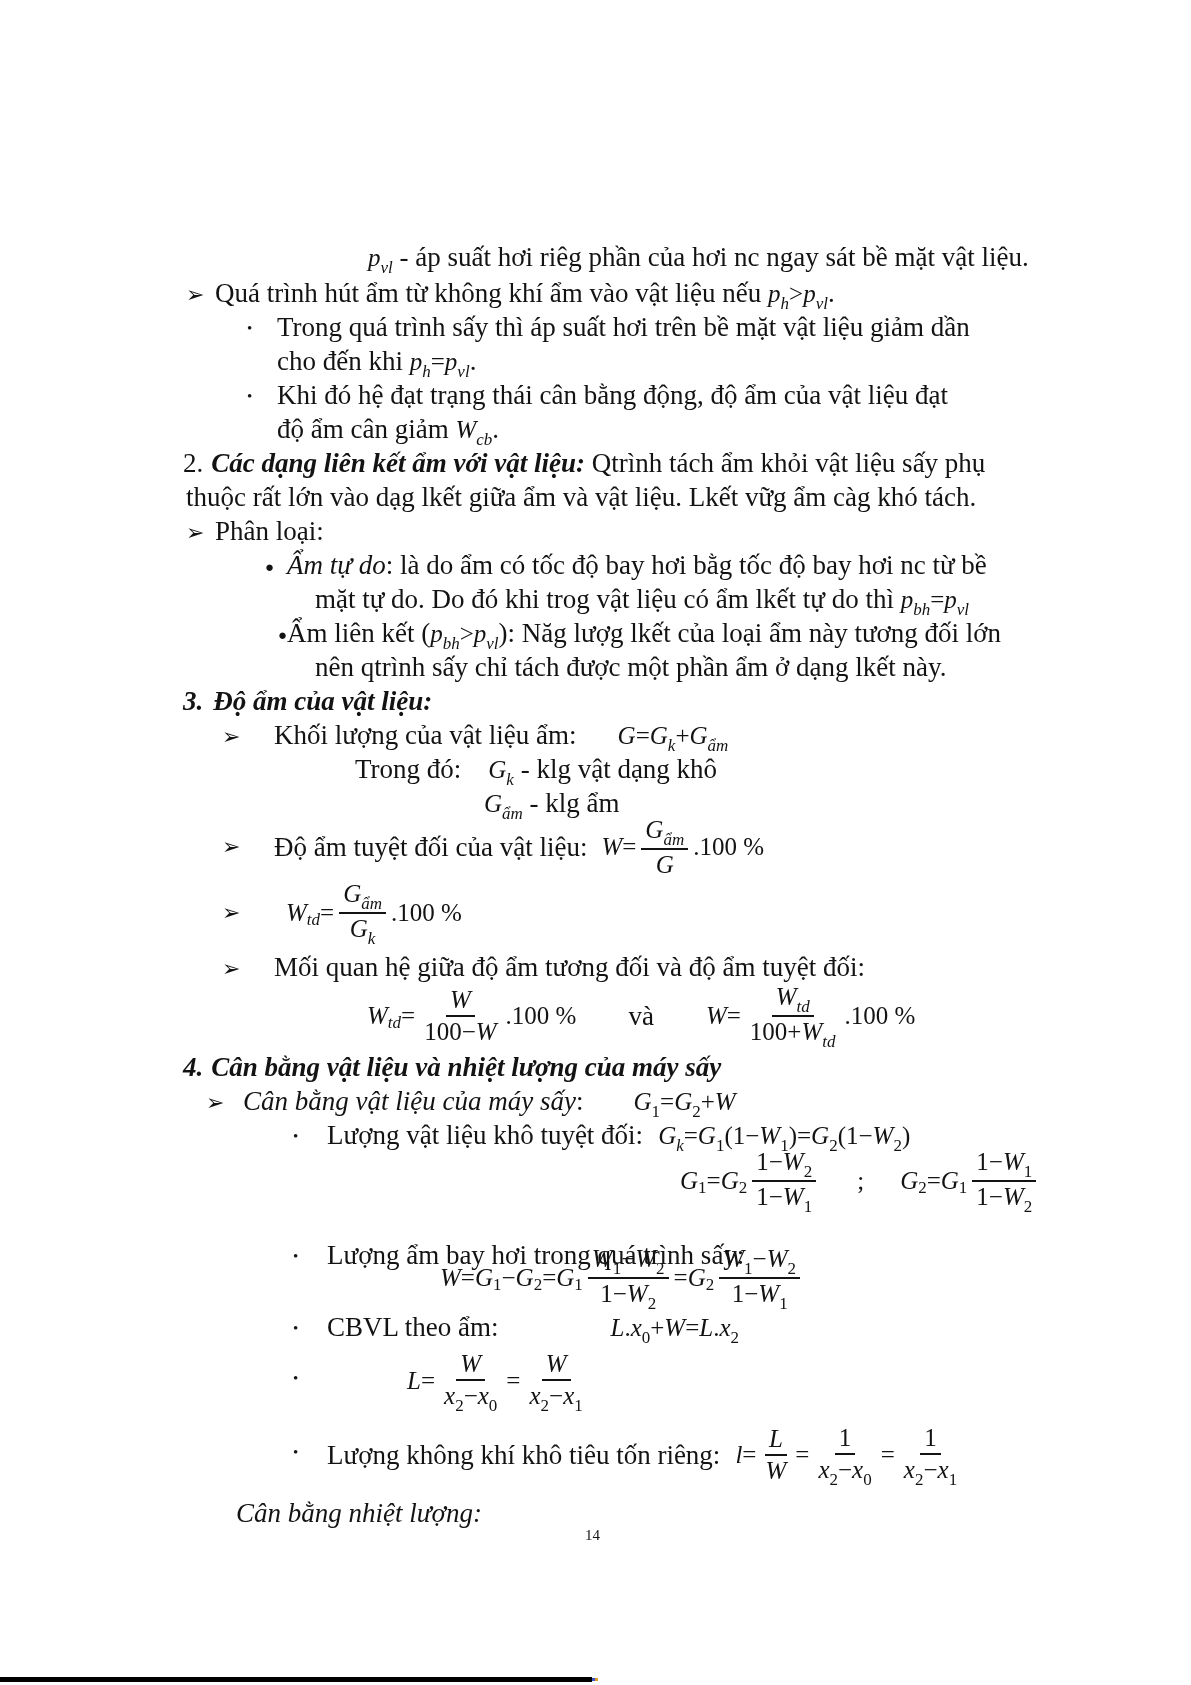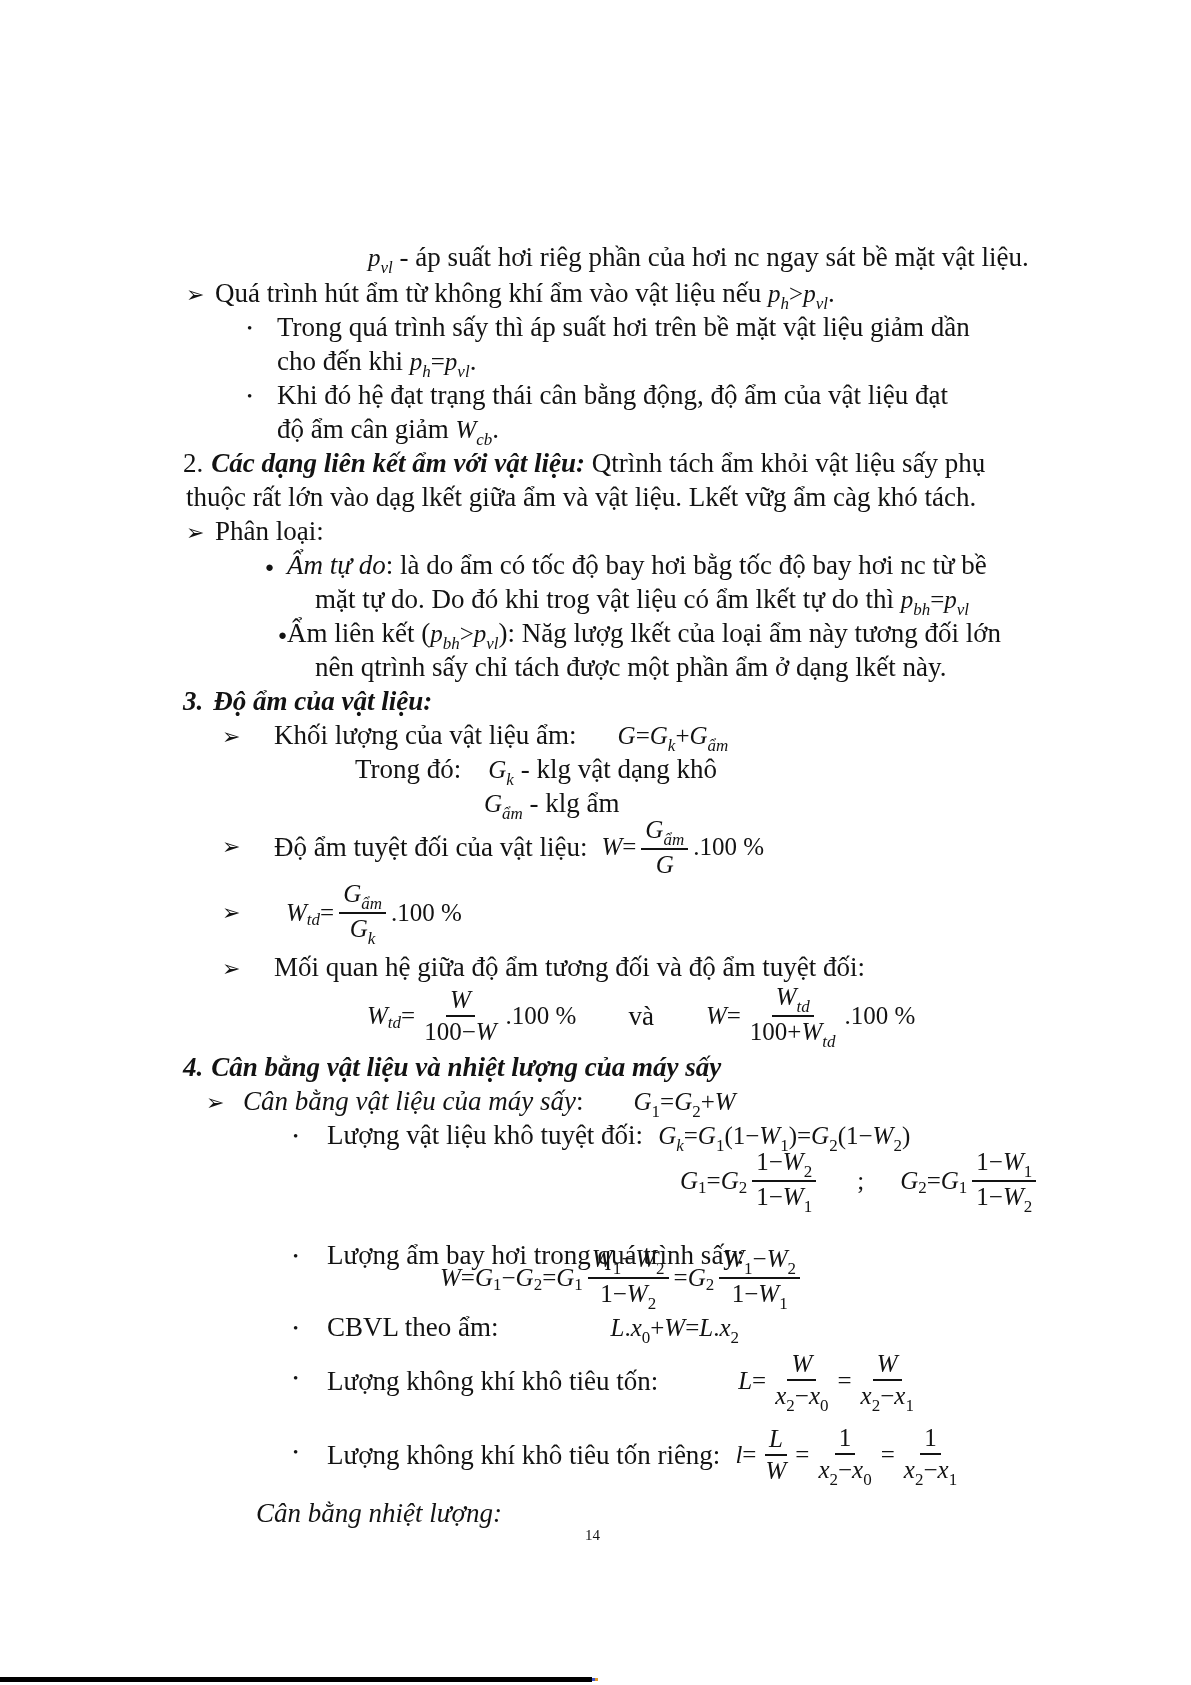--- a/index.html
+++ b/index.html
@@ -140,21 +140,20 @@
         <span class="t-v">G</span>
         <span class="t-sr">2</span>
         <span class="frac">
           <span class="fn"><span class="t-v">W</span><span class="t-sr">1</span><span class="t-rm">−</span><span class="t-v">W</span><span class="t-sr">2</span></span>
           <span class="fd"><span class="t-rm">1−</span><span class="t-v">W</span><span class="t-sr">1</span></span>
         </span>
       </div>
       <div class="ln" style="left: 293px; top: 1310px;"><span class="t-mkd" style="width: 34px;">•</span><span>CBVL theo ẩm:</span><span class="gap" style="width: 112px;"></span><span class="t-v">L</span><span class="t-rm">.</span><span class="t-v">x</span><span class="t-sr">0</span><span class="t-rm">+</span><span class="t-v">W</span><span class="t-rm">=</span><span class="t-v">L</span><span class="t-rm">.</span><span class="t-v">x</span><span class="t-sr">2</span></div>
       <div class="ln fx" style="left: 293px; top: 1344px; height: 74px;">
         <span class="t-mkd" style="width: 34px;">•</span>
-        <span>Lượng không khí khô tiêu tốn:</span>
         <span class="gap" style="width: 80px;"></span>
         <span class="t-v">L</span>
         <span class="t-rm">=</span>
         <span class="frac">
           <span class="fn"><span class="t-v">W</span></span>
           <span class="fd"><span class="t-v">x</span><span class="t-sr">2</span><span class="t-rm">−</span><span class="t-v">x</span><span class="t-sr">0</span></span>
         </span>
         <span class="t-rm">=</span>
         <span class="frac">
           <span class="fn"><span class="t-v">W</span></span>
@@ -175,19 +174,19 @@
         <span class="frac">
           <span class="fn"><span class="t-rm">1</span></span>
           <span class="fd"><span class="t-v">x</span><span class="t-sr">2</span><span class="t-rm">−</span><span class="t-v">x</span><span class="t-sr">0</span></span>
         </span>
         <span class="t-rm">=</span>
         <span class="frac">
           <span class="fn"><span class="t-rm">1</span></span>
           <span class="fd"><span class="t-v">x</span><span class="t-sr">2</span><span class="t-rm">−</span><span class="t-v">x</span><span class="t-sr">1</span></span>
         </span>
       </div>
-      <div class="ln" style="left: 256px; top: 1496px;"><span class="t-i">Cân bằng nhiệt lượng:</span></div>
+      <div class="ln" style="left: 236px; top: 1496px;"><span class="t-i">Cân bằng nhiệt lượng:</span></div>
     </div>
   <div class="pagenum">14</div>
   <div class="bbar" style="background: rgb(0, 0, 0);"></div>
   <span class="bdot1" style="background: rgb(59, 85, 200);"></span>
   <span class="bdot2" style="background: rgb(224, 155, 45);"></span>
 </div>
 
 </body></html>

